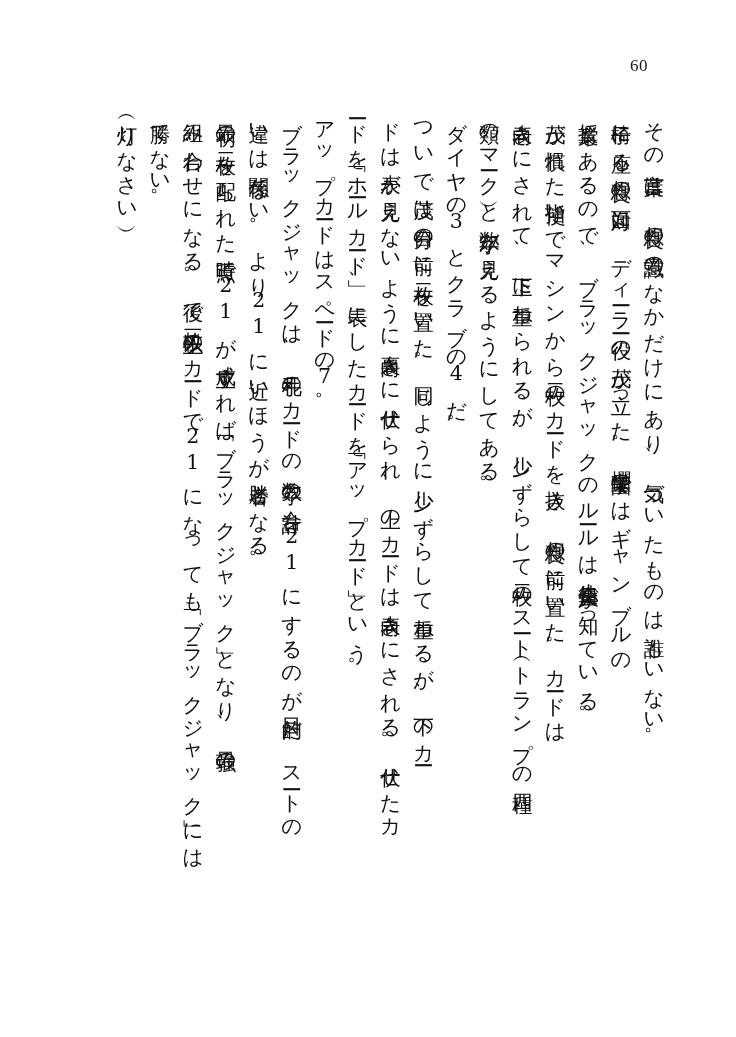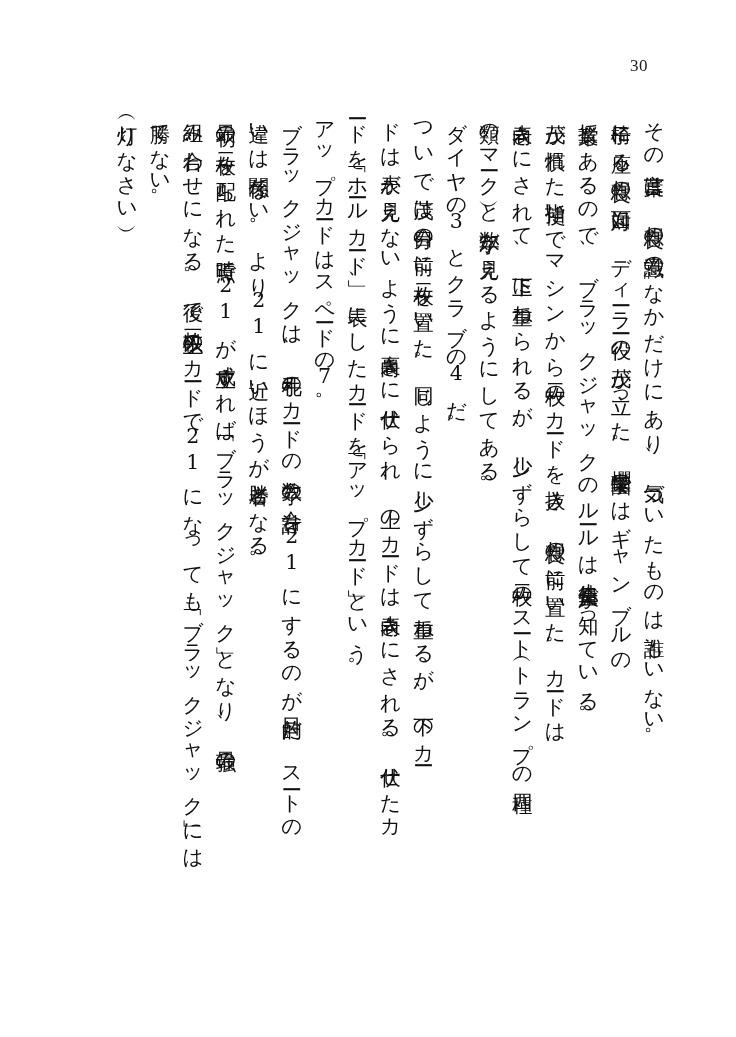--- a/index.html
+++ b/index.html
@@ -68,21 +68,21 @@
   
   .text-block { direction: rtl; }
   .col { direction: ltr; }
 
 </style>
 </head>
 <body>
 
 <div class="page">
 
-  <div class="page-number">30</div>
+  <div class="page-number">60</div>
 
   <div class="text-block">
     <div class="col">その言葉は、想良の意識のなかだけにあり、気づいたものは誰もいない。</div>
     <div class="col">椅子に座る想良の対面に、ディーラー役の茂が立った。櫻皇学園ではギャンブルの</div>
     <div class="col">授業もあるので、ブラックジャックのルールは生徒全員が知っている。</div>
     <div class="col">茂が慣れた指使いでマシンから二枚のカードを抜き、想良の前に置いた。カードは</div>
     <div class="col">表向きにされて、上下に重ねられるが、少しずらして二枚のスート（トランプの四種</div>
     <div class="col">類のマーク）と数字が見えるようにしてある。</div>
     <div class="col">ダイヤの3とクラブの4だ。</div>
     <div class="col">ついで茂は自分の前に二枚を置いた。同じように少しずらして重ねるが、下のカー</div>

